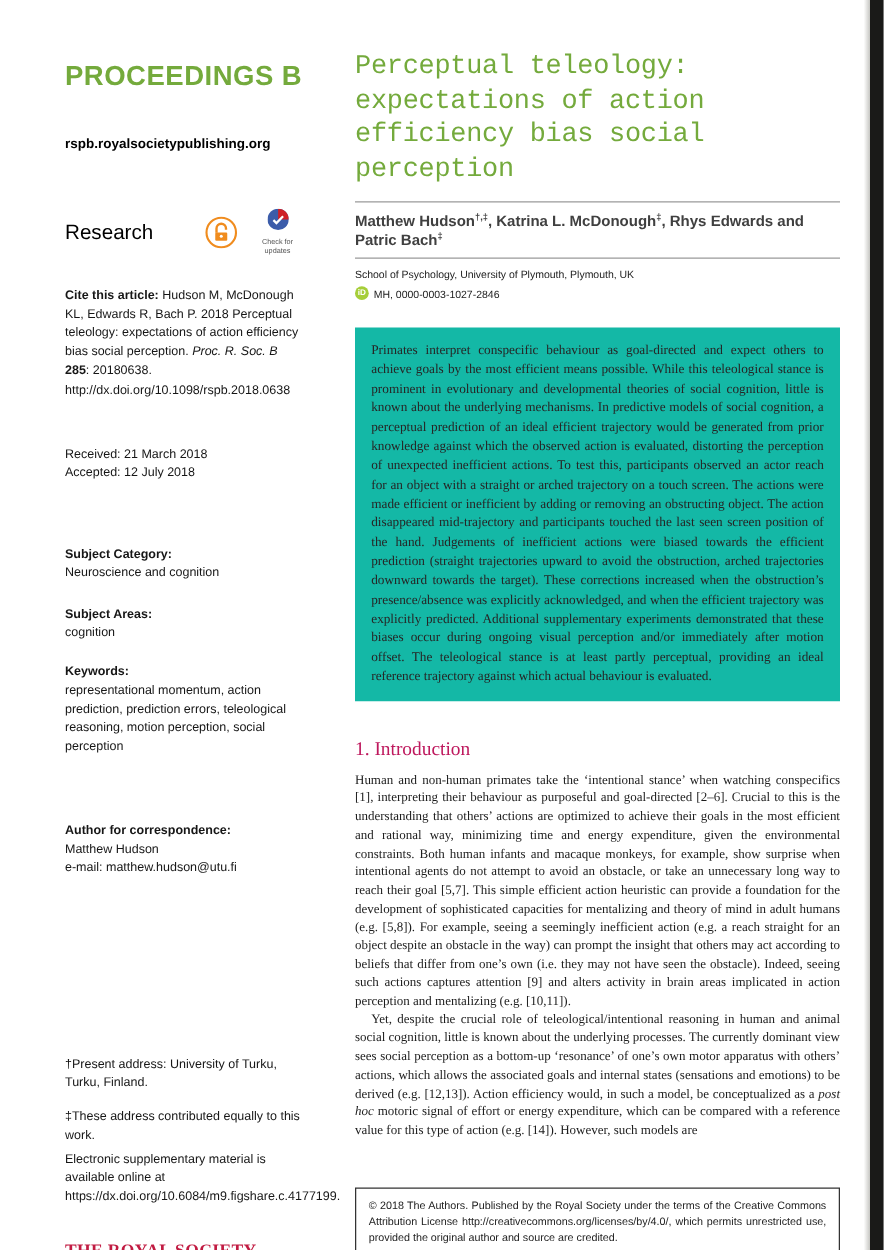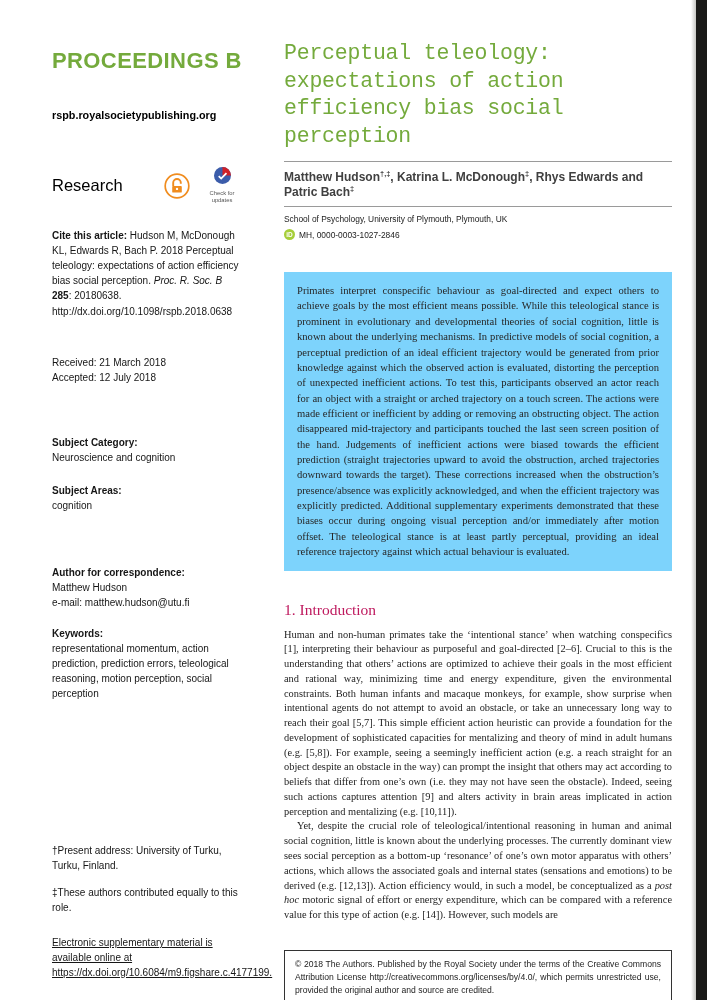--- a/index.html
+++ b/index.html
@@ -27,39 +27,39 @@
   .cite-block{margin-top:24px;}
   .doi-line{margin-top:1px;}
   .dates{margin-top:36px;}
   .meta-block .label{font-weight:bold;}
   .subject-category{margin-top:50px;}
   .subject-areas{margin-top:18px;}
   .keywords{margin-top:16px;}
   .correspondence{margin-top:52px;}
   .footnote-1{margin-top:142px;}
   .footnote-2{margin-top:12px;}
-  .supplementary{margin-top:20px;text-decoration:underline;}
+  .supplementary{margin-top:4px;}
   .rs-logo{margin-top:26px;}
   .rs-name{font-family:"Liberation Serif",serif;font-weight:bold;font-size:14px;
     color:#c11b42;letter-spacing:.3px;white-space:nowrap;}
 
   
   .main{position:absolute;left:284px;top:0;width:388px;color:#1c1c1c;}
   .title{margin:40px 0 0;font-family:Liberation Mono, monospace;font-weight:normal;
     font-size:21.5px;line-height:1.28;color:#74aa3c;letter-spacing:-.2px;}
   .rule{height:1px;background:#9a9a9a;}
   .rule-1{margin-top:11px;}
   .rule-2{margin-top:7px;}
   .authors{margin-top:7px;font-size:12px;font-weight:bold;color:#404040;}
   .authors sup{font-size:.62em;}
   .affiliation{margin-top:7px;font-size:8.4px;color:#222;}
   .orcid-row{margin-top:5px;display:flex;align-items:flex-end;gap:4px;font-size:8.4px;color:#222;}
   .orcid-badge{width:11px;height:11px;border-radius:50%;background:#a6ce39;color:#fff;
     font-size:6.5px;font-weight:bold;display:inline-flex;align-items:center;justify-content:center;}
-  .abstract{margin-top:32px;background:#7dd3fc;padding:11px 13px;
+  .abstract{margin-top:22px;background:#14b8a6;padding:11px 13px;
     font-family:"Liberation Serif",serif;font-size:10.6px;line-height:1.45;
     text-align:justify;color:#262626;}
   .section-heading{margin:30px 0 0;font-family:"Liberation Serif",serif;font-weight:500;
     font-size:15.5px;color:#be185d;}
   .body-para{margin:9px 0 0;font-family:"Liberation Serif",serif;font-size:10.4px;
     line-height:1.42;text-align:justify;color:#1c1c1c;}
   .body-para.indent{margin-top:0;text-indent:13px;}
   .copyright-box{position:absolute;left:284px;top:950px;width:366px;background:#fff;
     border:1px solid #333;padding:7px 10px;font-size:8.6px;line-height:1.5;
     text-align:justify;color:#222;}
@@ -110,34 +110,34 @@
     <div class="meta-block subject-category">
       <div class="label">Subject Category:</div>
       <div>Neuroscience and cognition</div>
     </div>
 
     <div class="meta-block subject-areas">
       <div class="label">Subject Areas:</div>
       <div>cognition</div>
     </div>
 
+    <div class="meta-block keywords">
+      <div class="label">Keywords:</div>
+      <div>representational momentum, action prediction, prediction errors, teleological reasoning, motion perception, social perception</div>
+    </div>
+
     <div class="meta-block correspondence">
       <div class="label">Author for correspondence:</div>
       <div>Matthew Hudson</div>
       <div><span>e-mail: </span><span>matthew.hudson@utu.fi</span></div>
     </div>
 
-    <div class="meta-block keywords">
-      <div class="label">Keywords:</div>
-      <div>representational momentum, action prediction, prediction errors, teleological reasoning, motion perception, social perception</div>
-    </div>
-
     <div class="footnote-1">†Present address: University of Turku, Turku, Finland.</div>
 
-    <div class="footnote-2">‡These authors contributed equally to this role.</div>
+    <div class="footnote-2">‡These address contributed equally to this work.</div>
 
     <div class="supplementary"><span>Electronic supplementary material is available online at </span><span>https://dx.doi.org/10.6084/m9.figshare.c.4177199.</span></div>
 
     <div class="rs-logo">
       <div class="rs-name">THE ROYAL SOCIETY</div>
 
     </div>
 
   </aside>
 

